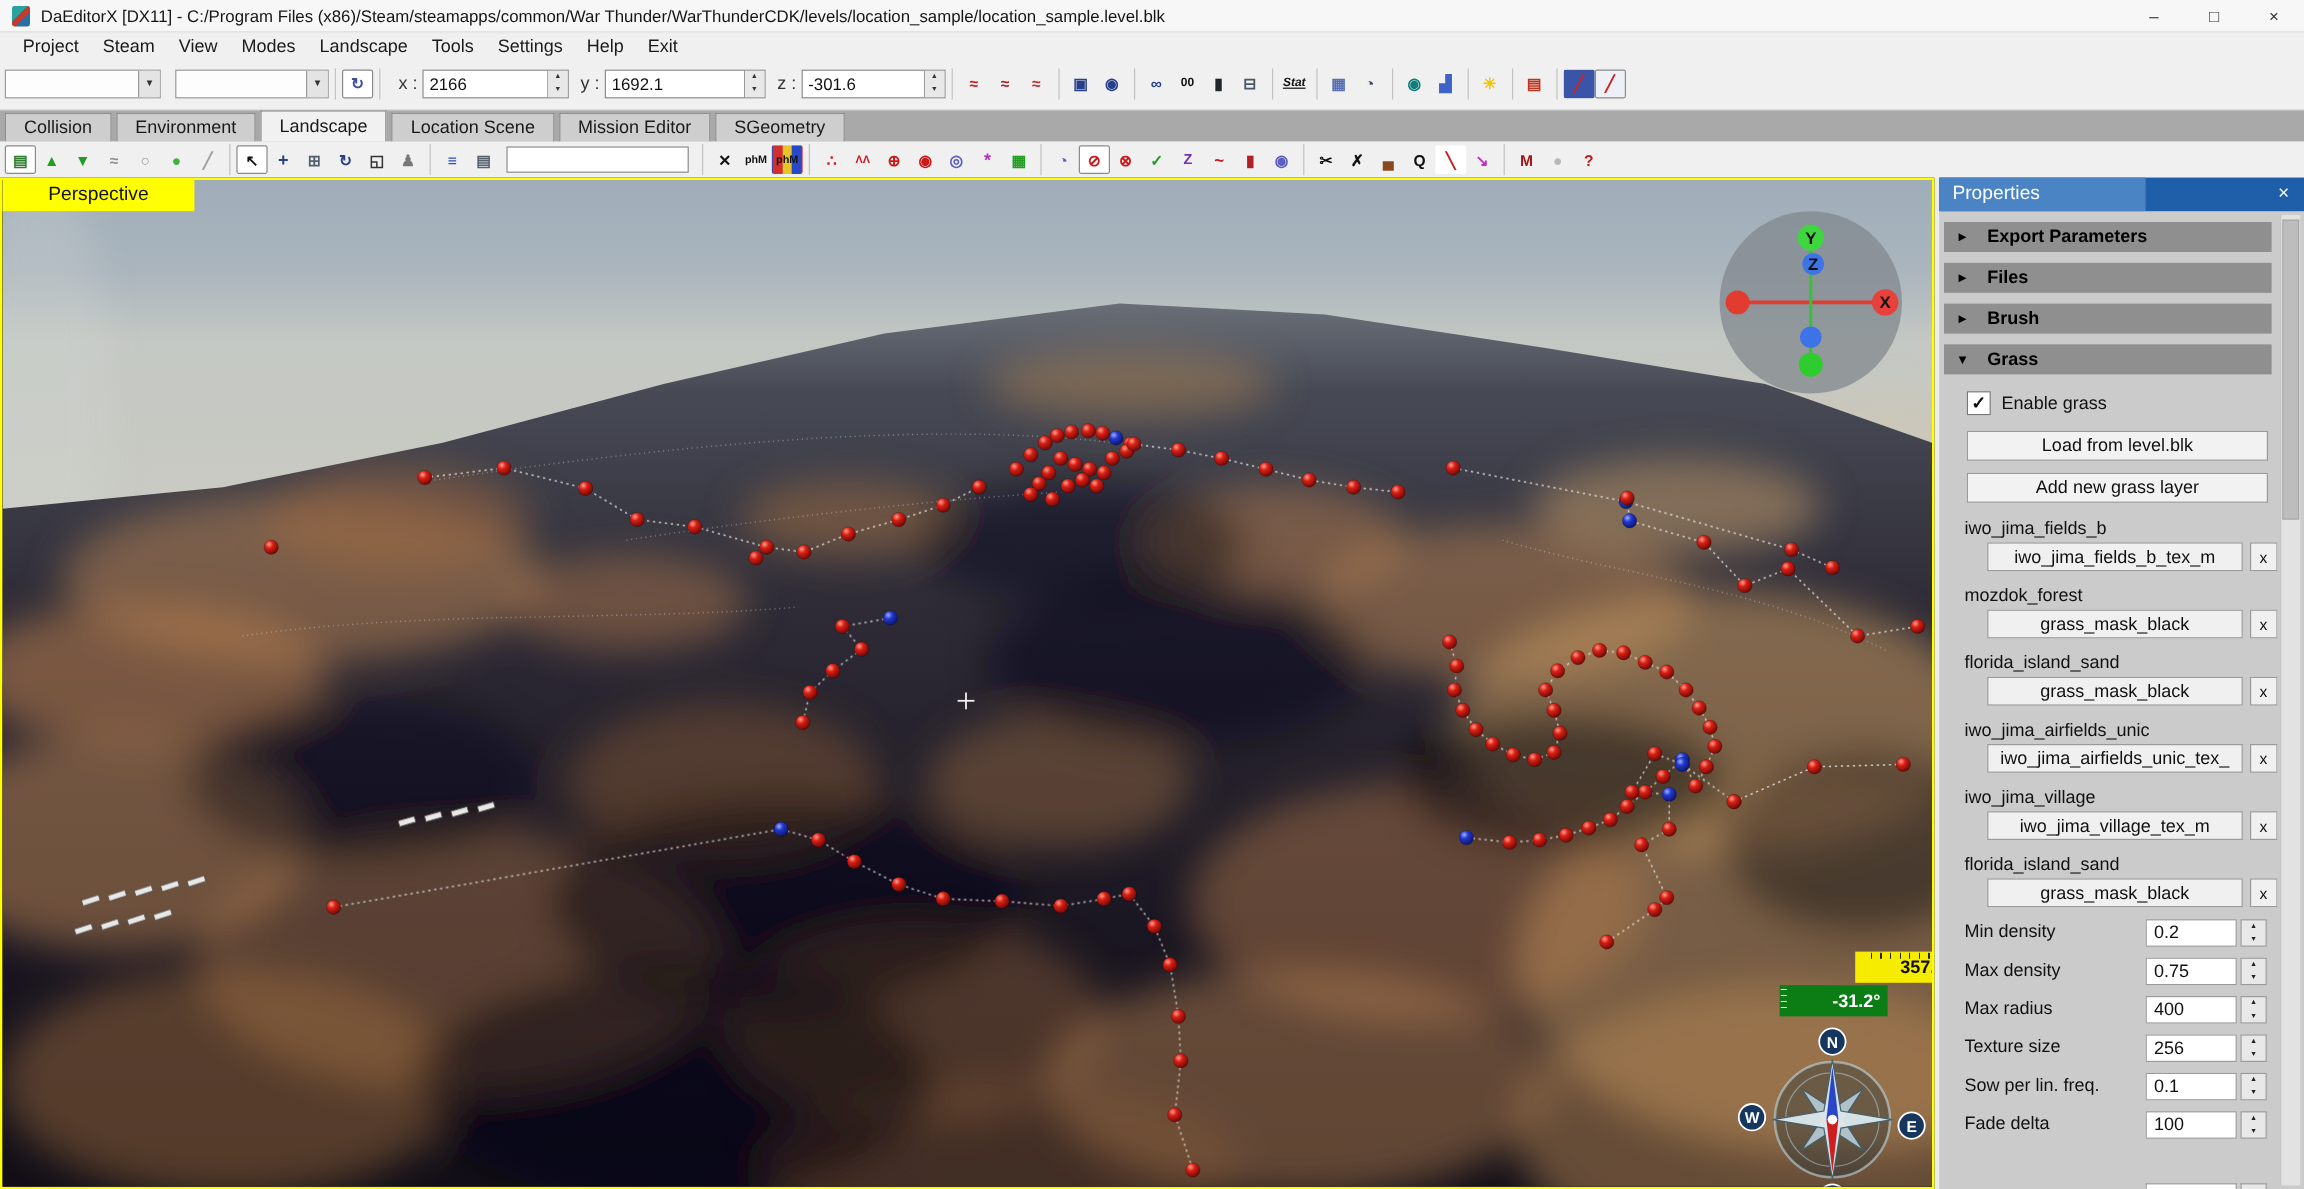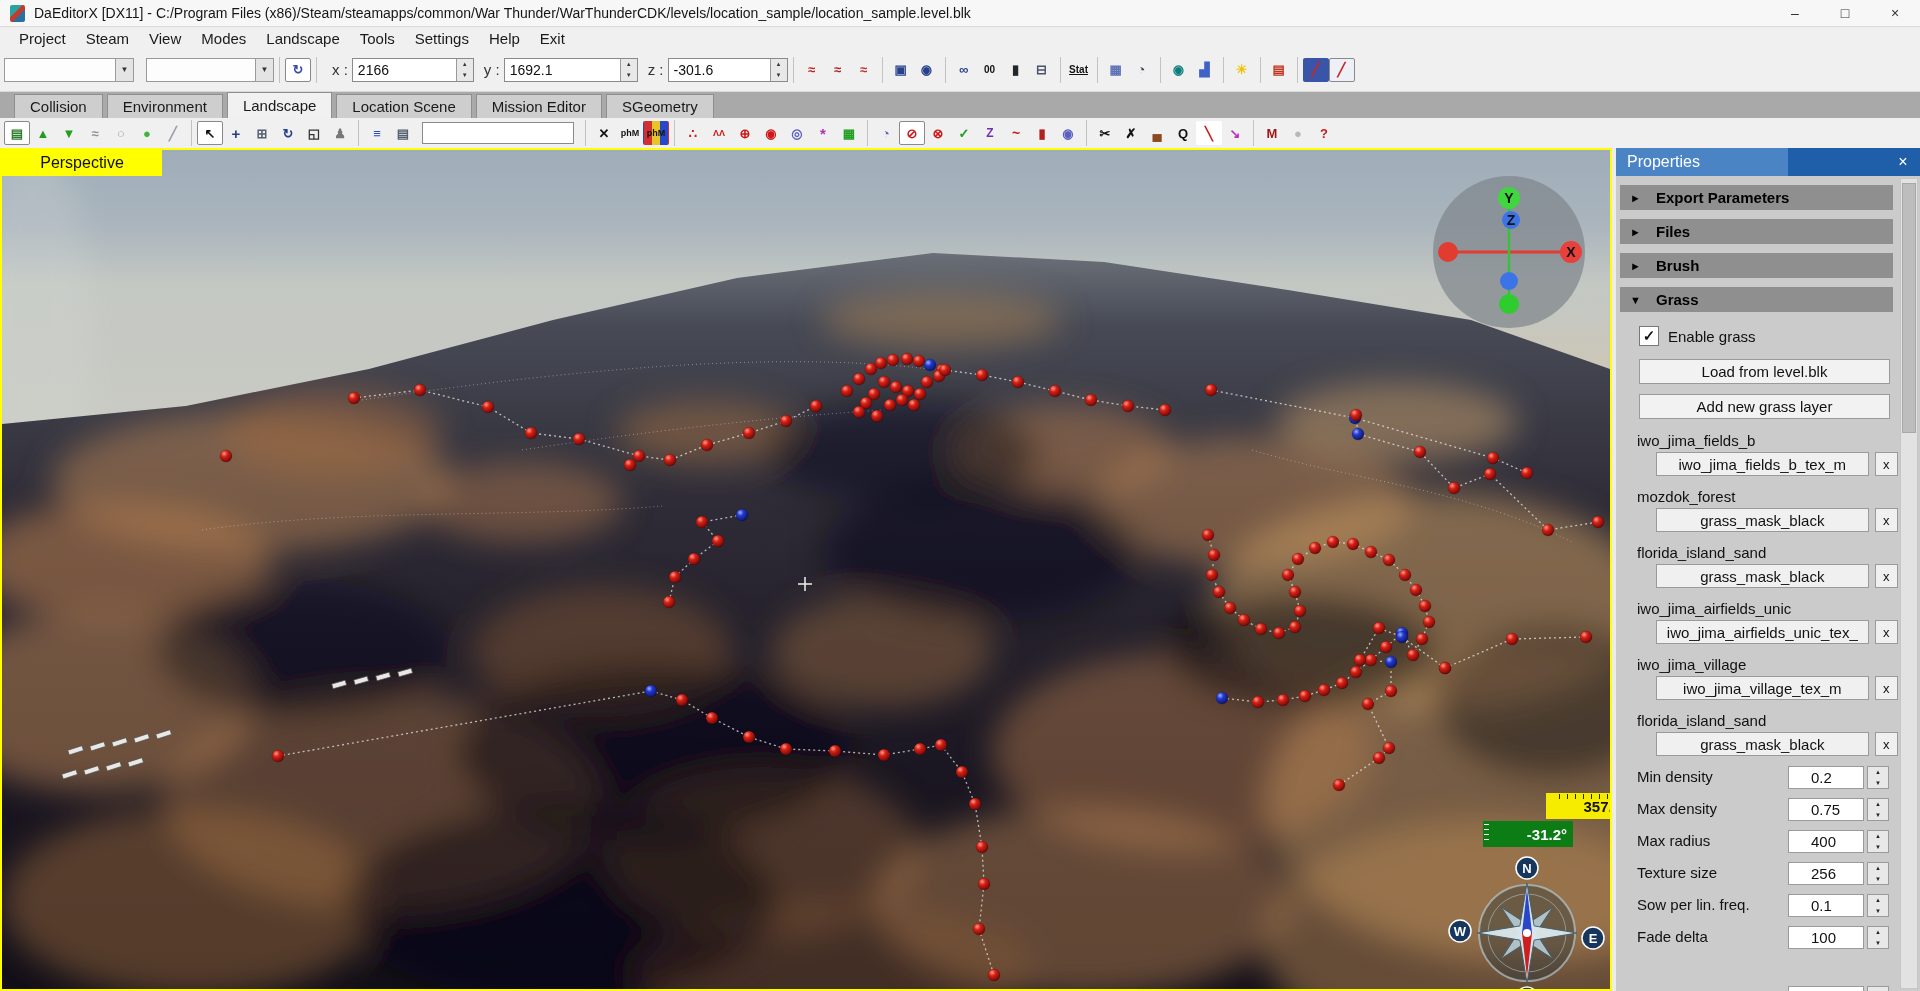--- a/index.html
+++ b/index.html
@@ -20,21 +20,21 @@
   .combo .carr{width:18px;height:22px;background:#e4e4e4;border-left:1px solid #9a9a9a;display:flex;align-items:center;justify-content:center;font-size:8px;color:#333}
   .tsep{width:1px;height:26px;background:#c2c2c2;margin:0 5px;flex:none}
   .ticon{width:26px;height:24px;display:flex;align-items:center;justify-content:center;font-size:13px;font-weight:bold;flex:none;border:1px solid transparent;border-radius:2px}
   .ticon.pressed{background:#fff;border:1px solid #8a8a8a}
   .coordlab{font-size:15px;color:#333;margin:0 4px 0 10px}
   .spinfield{height:24px;background:#fff;border:1px solid #8a8a8a;display:flex;align-items:center}
   .spinfield .val{padding:0 5px;font-size:14px}
   .spincol{width:17px;height:22px;display:flex;flex-direction:column;border-left:1px solid #9a9a9a}
   .spincol span{flex:1;display:flex;align-items:center;justify-content:center;font-size:6px;color:#333;background:#e8e8e8}
   
-  .tabbar{position:absolute;left:0;top:92px;width:1920px;height:26px;background:#a9a9a9;display:flex;align-items:flex-end;padding-left:14px;gap:4px}
+  .tabbar{position:absolute;left:0;top:92px;width:1920px;height:26px;background:#a9a9a9;display:flex;align-items:flex-end;padding-left:4px;gap:4px}
   .tab{height:24px;padding:0 15px;display:flex;align-items:center;background:#cecece;border:1px solid #8f8f8f;border-bottom:none;font-size:15px;color:#1a1a1a}
   .tab.active{background:#f1f1f1;height:26px;font-weight:normal}
   
   .toolbar2{position:absolute;left:0;top:118px;width:1920px;height:30px;background:#f0f0f0;display:flex;align-items:center;padding-left:4px}
   .t2input{width:152px;height:22px;background:#fff;border:1px solid #8a8a8a;margin:0 6px;font-size:13px;padding:0 4px}
   
   .viewport{position:absolute;left:0;top:148px;width:1612px;height:843px;border:2px solid #ffff00;background:#11101a;overflow:hidden}
   .viewport svg{position:absolute;left:0;top:0}
   .persp{position:absolute;left:0;top:0;width:160px;height:26px;background:#ffff00;color:#111;display:flex;align-items:center;justify-content:center;font-size:16px;z-index:5}
   .hudbox{position:absolute;z-index:5;font-weight:bold;font-size:15px;display:flex;align-items:center;justify-content:flex-end;padding-right:6px}
@@ -57,21 +57,21 @@
   .g-btn{display:block;margin:10px 0 0 23px;width:251px;height:25px;background:#f2f2f2;border:1px solid #9a9a9a;font-size:15px;font-family:"Liberation Sans",sans-serif;text-align:center;color:#111}
   .layers{margin-top:11px}
   .layer{margin-bottom:10px}
   .lname{margin-left:21px;font-size:15px;height:20px;display:flex;align-items:center}
   .lrow{display:flex;margin:2px 0 0 40px;gap:6px}
   .mask-btn{width:218px;height:24px;background:#f0f0f0;border:1px solid #9a9a9a;font-size:15px;font-family:"Liberation Sans",sans-serif;text-align:center;overflow:hidden;white-space:nowrap;color:#111}
   .x-btn{width:24px;height:24px;background:#f0f0f0;border:1px solid #9a9a9a;font-size:13px;font-family:"Liberation Sans",sans-serif;color:#111}
   .params{margin-top:1px}
   .prow{position:relative;height:24px;margin-bottom:8px}
   .plab{position:absolute;left:21px;top:2px;font-size:15px}
-  .pinput{position:absolute;left:172px;top:0;width:76px;height:23px;background:#fff;border:1px solid #9a9a9a;display:flex;align-items:center;padding-left:22px;font-size:15px}
+  .pinput{position:absolute;left:172px;top:0;width:76px;height:23px;background:#fff;border:1px solid #9a9a9a;display:flex;align-items:center;padding-left:6px;font-size:15px}
   .pspin{position:absolute;left:251px;top:0;width:22px;height:23px;background:#e8e8e8;border:1px solid #9a9a9a;display:flex;flex-direction:column}
   .pspin span{flex:1;display:flex;align-items:center;justify-content:center;font-size:6px;color:#222}
   .partial{position:absolute;left:172px;bottom:0;width:76px;height:5px;background:#fff;border:1px solid #9a9a9a;border-bottom:none}
   .partial2{position:absolute;left:251px;bottom:0;width:22px;height:5px;background:#e8e8e8;border:1px solid #9a9a9a;border-bottom:none}
   .vscroll{position:absolute;right:2px;top:30px;bottom:2px;width:18px;background:#e2e2e2;border:1px solid #c6c6c6}
   .vthumb{position:absolute;left:1px;right:1px;top:4px;height:250px;background:#bdbdbd;border:1px solid #a8a8a8}
 </style>
 </head>
 <body>
 
@@ -140,21 +140,21 @@
       <span class="ticon" style="color: rgb(196, 42, 42);">≈</span>
       <span class="tsep"></span>
       <span class="ticon" style="color: rgb(39, 64, 139);">▣</span>
       <span class="ticon" style="color: rgb(39, 64, 139);">◉</span>
       <span class="tsep"></span>
       <span class="ticon" style="color: rgb(39, 64, 139);">∞</span>
       <span class="ticon" style="color: rgb(17, 17, 17); font-size: 10px;">00</span>
       <span class="ticon" style="color: rgb(32, 38, 44);">▮</span>
       <span class="ticon" style="color: rgb(74, 85, 104);">⊟</span>
       <span class="tsep"></span>
-      <span class="ticon" style="color: rgb(17, 17, 17); font-size: 10px; text-decoration: underline;">Stat</span>
+      <span class="ticon" style="color: rgb(17, 17, 17); font-size: 10px; text-decoration: underline; font-style: italic;">Stat</span>
       <span class="tsep"></span>
       <span class="ticon" style="color: rgb(90, 111, 180);">▦</span>
       <span class="ticon" style="color: rgb(51, 67, 95);">◔</span>
       <span class="tsep"></span>
       <span class="ticon" style="color: rgb(14, 125, 125);">◉</span>
       <span class="ticon" style="color: rgb(62, 98, 200);">▟</span>
       <span class="tsep"></span>
       <span class="ticon" style="color: rgb(242, 194, 0);">☀</span>
       <span class="tsep"></span>
       <span class="ticon" style="color: rgb(194, 51, 31);">▤</span>

